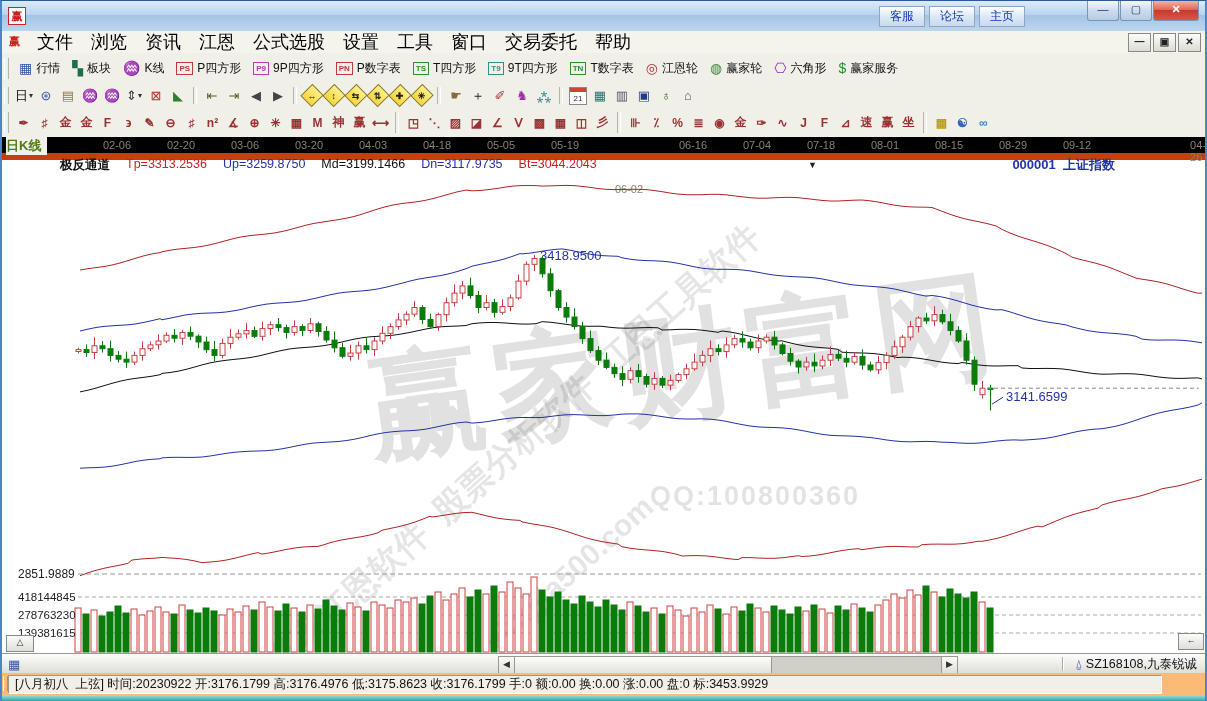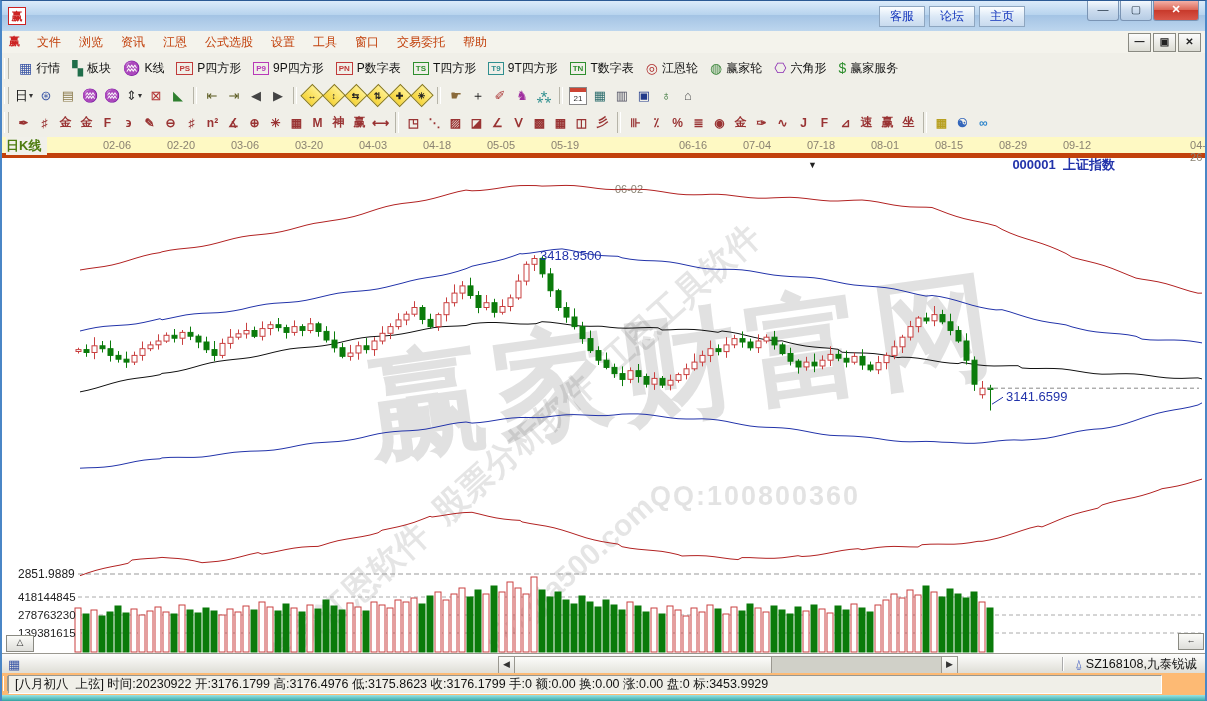--- a/index.html
+++ b/index.html
@@ -16,21 +16,21 @@
   .t-btn{width:44px;height:19px;background:linear-gradient(#fdfeff,#dce9f6 50%,#c8daee);
      border:1px solid #8ea6c0;font-size:12px;color:#1133bb;text-align:center;line-height:18px;}
   .w-btns{position:absolute;right:6px;top:0;display:flex;gap:1px;}
   .w-btn{width:30px;height:19px;border:1px solid #7a94b4;border-top:none;border-radius:0 0 3px 3px;
      background:linear-gradient(#f4f9fe,#ccdcee 50%,#b6cce4);text-align:center;font-size:11px;color:#234;line-height:17px;}
   .w-close{width:44px;background:linear-gradient(#f4b0a6,#dd6a5a 45%,#c83a2c 50%,#d9574a);color:#fff;font-weight:bold;}
   
   #menubar{position:absolute;left:0;top:30px;width:100%;height:22px;background:#f4f3ec;border-bottom:1px solid #cfcdc2;}
   .m-logo{position:absolute;left:5px;top:3px;width:15px;height:15px;color:#c22;font-weight:bold;font-size:11px;line-height:15px;text-align:center;}
   #menu-items{position:absolute;left:26px;top:0;height:22px;display:flex;}
-  .menu-item{padding:0 9px;font-size:12px;color:#c2410c;line-height:22px;}
+  .menu-item{padding:0 9px;font-size:18px;color:#000000;line-height:22px;}
   .mdi-btns{position:absolute;right:4px;top:2px;display:flex;gap:2px;}
   .mdi-btn{width:21px;height:17px;background:linear-gradient(#fcfcfc,#dcdcd4);border:1px solid #8a8a82;
      font-size:10px;text-align:center;line-height:15px;color:#222;font-weight:bold;}
   
   .toolbar{position:absolute;left:0;width:100%;background:#f0efe8;display:flex;align-items:center;}
   #tb1{top:52px;height:30px;border-bottom:1px solid #d8d6ca;}
   #tb2{top:82px;height:25px;border-bottom:1px solid #d8d6ca;}
   #tb3{top:107px;height:29px;border-bottom:1px solid #c8c6ba;}
   .grip{width:3px;height:70%;border-left:1px solid #fff;border-right:1px solid #b6b4a8;margin:0 4px 0 2px;}
   .tsep{width:2px;height:70%;border-left:1px solid #b6b4a8;border-right:1px solid #fff;margin:0 4px;}
@@ -40,21 +40,21 @@
   .sq-btn{width:22px;height:21px;display:flex;align-items:center;justify-content:center;font-size:13px;}
   .g-btn{width:21px;height:20px;display:flex;align-items:center;justify-content:center;font-size:12px;font-weight:bold;color:#993333;}
   .dia{width:15px;height:15px;background:linear-gradient(#ffef8a,#f5d43a);border:1px solid #8a7a1a;transform:rotate(45deg);
        display:flex;align-items:center;justify-content:center;margin:2px 3px;}
   .dia span{transform:rotate(-45deg);font-size:9px;color:#222;font-weight:bold;}
   .cal{width:16px;height:16px;border:1px solid #888;background:#fff;font-size:8px;text-align:center;line-height:13px;color:#333;}
   .cal i{display:block;height:4px;background:#c43;font-style:normal;}
   .caret{font-size:8px;color:#333;margin-left:1px;}
   
   #chart{position:absolute;left:0;top:136px;width:1203px;height:516px;background:#fff;overflow:hidden;}
-  #datestrip{position:absolute;left:0;top:0;width:100%;height:16px;background:#fef9c3;border-bottom:5px solid #c2410c;}
+  #datestrip{position:absolute;left:0;top:0;width:100%;height:16px;background:#000000;border-bottom:7px solid #c2410c;}
   .date-lbl{position:absolute;top:2px;transform:translateX(-50%);font-size:11px;color:#8a8272;}
   #period-lbl{position:absolute;left:4px;top:0;font-size:13px;font-weight:bold;color:#4d7c0f;z-index:5;background:#f1f0ea;padding-right:6px;text-align:right;}
   #ind-row{position:absolute;left:58px;top:20px;display:flex;gap:16px;font-size:12.5px;z-index:5;}
   #symbol-lbl{position:absolute;right:90px;top:19px;font-size:13px;font-weight:bold;color:#2233aa;white-space:pre;z-index:5;}
   #cur-marker{position:absolute;left:806px;top:23px;font-size:9px;color:#222;z-index:5;}
   #chart-svg{position:absolute;left:0;top:0;z-index:3;}
   .wm{position:absolute;color:rgba(40,40,40,0.12);font-weight:bold;z-index:1;white-space:pre;}
   #wm-big{left:355px;top:196px;font-size:118px;letter-spacing:10px;transform:rotate(-8deg);transform-origin:0 0;color:rgba(40,40,40,0.14);}
   #wm-d1{left:255px;top:512px;font-size:34px;transform:rotate(-42deg);transform-origin:0 0;}
   #wm-d2{left:418px;top:548px;font-size:30px;transform:rotate(-42deg);transform-origin:0 0;}
@@ -357,20 +357,28 @@
         <span class="date-lbl" style="left: 691px;">06-16</span>
         <span class="date-lbl" style="left: 755px;">07-04</span>
         <span class="date-lbl" style="left: 819px;">07-18</span>
         <span class="date-lbl" style="left: 883px;">08-01</span>
         <span class="date-lbl" style="left: 947px;">08-15</span>
         <span class="date-lbl" style="left: 1011px;">08-29</span>
         <span class="date-lbl" style="left: 1075px;">09-12</span>
         <span class="date-lbl" style="left: 1196px;">04-26</span>
       </div>
     <div id="period-lbl">日K线</div>
+    <div id="ind-row">
+      <span style="color:#111;font-weight:bold">极反通道</span>
+      <span style="color:#cc2222">Tp=3313.2536</span>
+      <span style="color:#2233aa">Up=3259.8750</span>
+      <span style="color:#111">Md=3199.1466</span>
+      <span style="color:#2233aa">Dn=3117.9735</span>
+      <span style="color:#cc2222">Bt=3044.2043</span>
+    </div>
     <div id="symbol-lbl">000001  上证指数</div>
     <div id="cur-marker">▼</div>
 
     <div class="wm" id="wm-big">赢家财富网</div>
     <div class="wm" id="wm-d1">赢家江恩软件  股票分析软件  江恩工具软件</div>
     <div class="wm" id="wm-d2">www.yingjia500.com</div>
     <div class="wm" id="wm-qq">QQ:100800360</div>
 
     <svg id="chart-svg" width="1203" height="516" viewBox="0 0 1203 516">
         <g>

